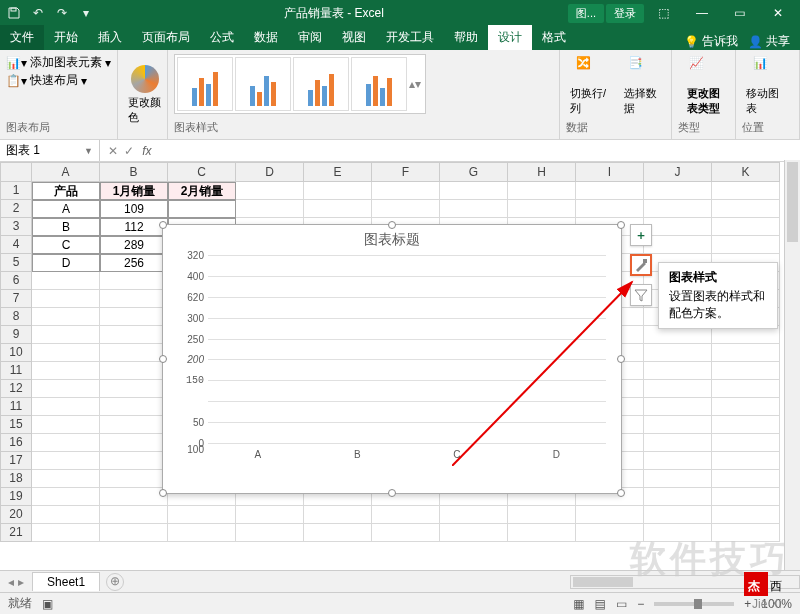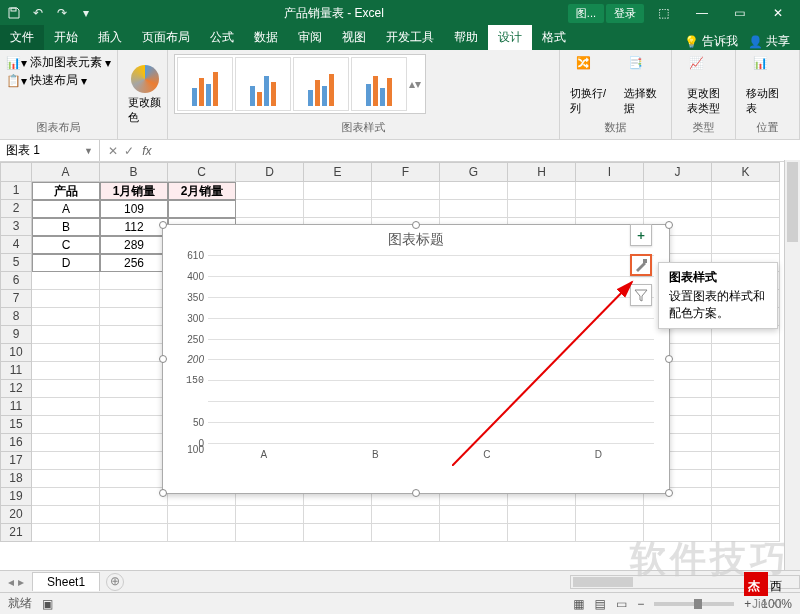--- a/index.html
+++ b/index.html
@@ -10,21 +10,21 @@
 .title-center{flex:1;text-align:center;font-size:12px;color:#fff;}
 .title-right{display:flex;align-items:center;gap:2px;padding-right:4px;}
 .title-pill{background:#14874f;padding:2px 8px;border-radius:2px;font-size:11px;}
 .win-btn{width:36px;height:26px;display:flex;align-items:center;justify-content:center;color:#fff;}
 .tabs{height:24px;background:#0f6b3e;display:flex;align-items:flex-end;color:#fff;}
 .tab{padding:4px 10px;font-size:12px;cursor:pointer;}
 .tab.active{background:#fff;color:#0f6b3e;}
 .tabs-right{margin-left:auto;display:flex;align-items:center;gap:10px;padding-right:10px;}
 .ribbon{height:90px;background:#f1f1f1;border-bottom:1px solid #d4d4d4;display:flex;}
 .rgroup{border-right:1px solid #d4d4d4;padding:4px 6px;display:flex;flex-direction:column;justify-content:space-between;}
-.rgroup-label{text-align:center;font-size:11px;color:#666;margin-top:2px;}
+.rgroup-label{text-align:left;font-size:11px;color:#666;margin-top:2px;}
 .rbody{display:flex;gap:6px;flex:1;}
 .rbtn{display:flex;flex-direction:column;align-items:center;justify-content:center;gap:2px;padding:2px 4px;min-width:42px;}
 .ricon{width:28px;height:28px;}
 .gallery{display:flex;gap:2px;border:1px solid #ccc;padding:2px;background:#fff;height:60px;}
 .gitem{width:56px;height:54px;border:1px solid #ddd;display:flex;align-items:flex-end;justify-content:center;gap:2px;padding:4px;}
 .gbar{width:5px;background:#5b9bd5;}
 .gbar.o{background:#ed7d31;}
 .formula-bar{height:22px;border-bottom:1px solid #d4d4d4;display:flex;align-items:center;background:#fff;}
 .name-box{width:100px;border-right:1px solid #ccc;padding:2px 6px;display:flex;justify-content:space-between;align-items:center;}
 .name-box span.dd{color:#777;font-size:9px;}
@@ -34,21 +34,21 @@
 .grid-area{position:relative;height:408px;overflow:hidden;}
 .colhdr{display:flex;height:20px;}
 .rowhdr-spacer{width:32px;background:#f0f0f0;border:1px solid #ccc;}
 .ch{width:68px;background:#f0f0f0;border:1px solid #ccc;border-left:none;text-align:center;line-height:18px;color:#444;}
 .row{display:flex;height:18px;}
 .rh{width:32px;background:#f0f0f0;border:1px solid #ccc;border-top:none;text-align:center;line-height:16px;color:#444;}
 .cell{width:68px;border-right:1px solid #d9d9d9;border-bottom:1px solid #d9d9d9;text-align:center;line-height:16px;overflow:hidden;white-space:nowrap;}
 .cell.hdr{font-weight:bold;border:1px solid #999;background:#fff;}
 .cell.hdr2{font-weight:bold;border:1px solid #999;background:#fdecee;}
 .cell.bd{border:1px solid #999;}
-.chart{position:absolute;left:162px;top:62px;width:508px;height:270px;background:#fff;border:1px solid #aaa;box-shadow:0 2px 6px rgba(0,0,0,.2);}
+.chart{position:absolute;left:162px;top:62px;width:460px;height:270px;background:#fff;border:1px solid #aaa;box-shadow:0 2px 6px rgba(0,0,0,.2);}
 .handle{position:absolute;width:8px;height:8px;background:#fff;border:1px solid #888;border-radius:50%;}
 .nw{left:-4px;top:-4px;}.n{left:50%;top:-4px;margin-left:-4px;}.ne{right:-4px;top:-4px;}
 .w{left:-4px;top:50%;margin-top:-4px;}.e{right:-4px;top:50%;margin-top:-4px;}
 .sw{left:-4px;bottom:-4px;}.s{left:50%;bottom:-4px;margin-left:-4px;}.se{right:-4px;bottom:-4px;}
 .chart-title{text-align:center;padding:6px;color:#595959;font-size:14px;}
 .plot{position:absolute;left:45px;top:30px;right:15px;bottom:50px;}
 .gridline{position:absolute;left:0;right:0;border-top:1px solid #e0e0e0;}
 .ylab{position:absolute;right:100%;margin-right:4px;font-size:10px;color:#595959;transform:translateY(-50%);}
 .bars{position:absolute;left:0;right:0;bottom:0;top:0;display:flex;justify-content:space-around;align-items:flex-end;}
 .bgroup{display:flex;gap:3px;align-items:flex-end;width:60px;justify-content:center;position:relative;}
@@ -181,21 +181,21 @@
           <div class="ricon">📑</div>
           <span style="font-size:11px;">选择数据</span>
         </div>
     </div>
     <div class="rgroup-label">数据</div>
   </div>
   <div class="rgroup" style="width:64px;">
     <div class="rbody">
         <div class="rbtn">
           <div class="ricon">📈</div>
-          <span style="font-size:11px;text-align:center;">更改图表类型</span>
+          <span style="font-size:11px;text-align:center;font-weight:bold;">更改图表类型</span>
         </div>
       </div>
     <div class="rgroup-label">类型</div>
   </div>
   <div class="rgroup" style="width:64px;">
     <div class="rbody">
         <div class="rbtn">
           <div class="ricon">📊</div>
           <span style="font-size:11px;">移动图表</span>
         </div>
@@ -534,25 +534,25 @@
         <div class="ylab" style="top: 77.7778%; margin-top: 48px;">100</div>
         <div class="gridline" style="top: 66.6667%;"></div>
         <div class="ylab" style="top: 66.6667%; font-family: Liberation Mono, monospace;">150</div>
         <div class="gridline" style="top: 55.5556%;"></div>
         <div class="ylab" style="top: 55.5556%; font-style: italic;">200</div>
         <div class="gridline" style="top: 44.4444%;"></div>
         <div class="ylab" style="top: 44.4444%;">250</div>
         <div class="gridline" style="top: 33.3333%;"></div>
         <div class="ylab" style="top: 33.3333%;">300</div>
         <div class="gridline" style="top: 22.2222%;"></div>
-        <div class="ylab" style="top: 22.2222%;">350</div>
+        <div class="ylab" style="top: 22.2222%;">620</div>
         <div class="gridline" style="top: 11.1111%;"></div>
         <div class="ylab" style="top: 11.1111%;">400</div>
         <div class="gridline" style="top: 0%;"></div>
-        <div class="ylab" style="top: 0%;">610</div>
+        <div class="ylab" style="top: 0%;">320</div>
         <div class="bars">
           <div class="bgroup">
             <div class="bar b1" style="height: 24.2222%;"></div>
             <div class="bar b2" style="height: 18.8889%;"></div>
             <div class="xlab">A</div>
           </div>
           <div class="bgroup">
             <div class="bar b1" style="height: 24.8889%;"></div>
             <div class="bar b2" style="height: 28.8889%;"></div>
             <div class="xlab">B</div>

